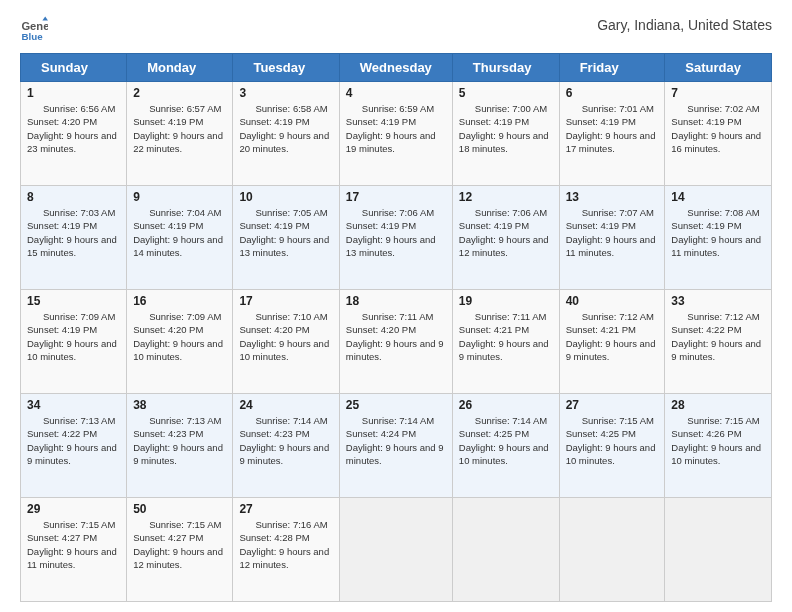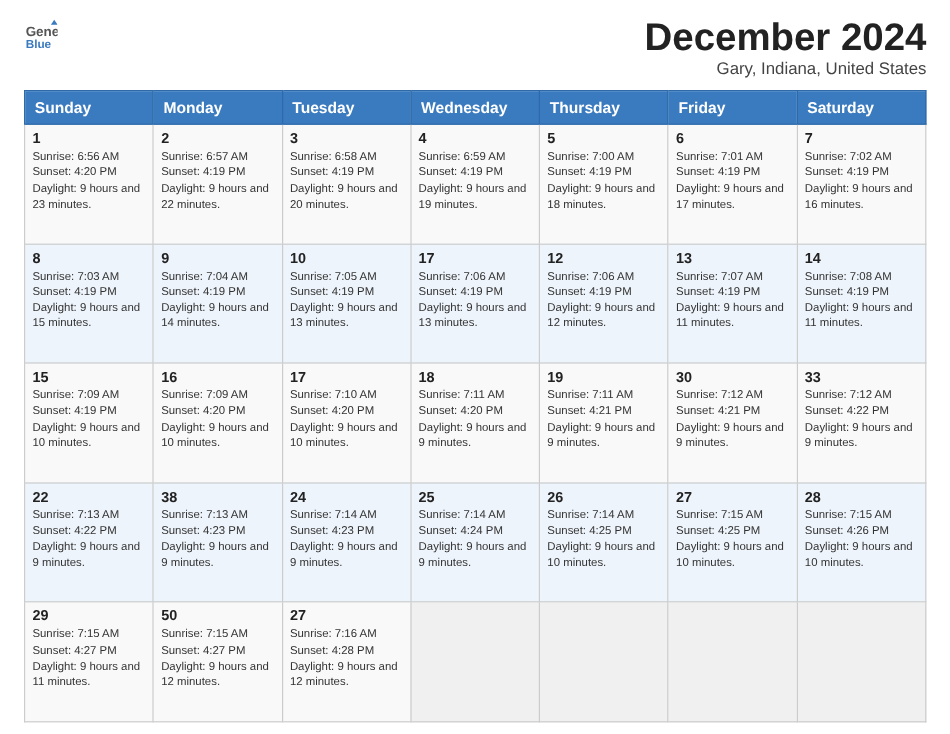--- a/index.html
+++ b/index.html
@@ -48,21 +48,21 @@
     }
     .calendar-table {
       width: 100%;
       border-collapse: collapse;
       flex: 1;
     }
     .calendar-table thead tr th {
       background-color: #3a7abf;
       color: #fff;
       text-align: left;
-      padding: 6px 8px;
+      padding: 6px 20px;
       font-size: 13px;
       font-weight: bold;
       border: 1px solid #2e6aaa;
     }
     .calendar-table tbody tr td {
       border: 1px solid #ccc;
       vertical-align: top;
       padding: 4px 6px;
       font-size: 10px;
       color: #333;
@@ -79,39 +79,39 @@
       font-size: 12px;
       font-weight: bold;
       color: #222;
       display: block;
       margin-bottom: 2px;
     }
     .day-info {
       font-size: 9.5px;
       color: #333;
       line-height: 1.4;
+      margin-left: 16px;
     }
     .empty-cell {
       background: #f0f0f0 !important;
     }
   </style>
 </head>
 <body>
 
 <div class="page">
   <div class="header">
     <div class="logo">
       <svg class="logo-icon" viewBox="0 0 40 40">
         <text x="2" y="22" font-size="16" font-weight="bold" fill="#555">General</text>
         <text x="2" y="36" font-size="14" font-weight="bold" fill="#3a7abf">Blue</text>
         <polygon points="32,8 40,8 36,2" fill="#3a7abf"></polygon>
       </svg>
     </div>
     <div class="title-area">
-      <div class="month-title">December 2024</div>
       <div class="location">Gary, Indiana, United States</div>
     </div>
   </div>
 
   <table class="calendar-table">
     <thead>
       <tr id="weekday-header">
       <th>Sunday</th>
           <th>Monday</th>
           <th>Tuesday</th>
@@ -139,25 +139,25 @@
           <td><span class="day-number">12</span><span class="day-info">Sunrise: 7:06 AM<br>Sunset: 4:19 PM<br>Daylight: 9 hours and 12 minutes.</span></td>
           <td><span class="day-number">13</span><span class="day-info">Sunrise: 7:07 AM<br>Sunset: 4:19 PM<br>Daylight: 9 hours and 11 minutes.</span></td>
           <td><span class="day-number">14</span><span class="day-info">Sunrise: 7:08 AM<br>Sunset: 4:19 PM<br>Daylight: 9 hours and 11 minutes.</span></td>
         </tr>
         <tr>
           <td><span class="day-number">15</span><span class="day-info">Sunrise: 7:09 AM<br>Sunset: 4:19 PM<br>Daylight: 9 hours and 10 minutes.</span></td>
           <td><span class="day-number">16</span><span class="day-info">Sunrise: 7:09 AM<br>Sunset: 4:20 PM<br>Daylight: 9 hours and 10 minutes.</span></td>
           <td><span class="day-number">17</span><span class="day-info">Sunrise: 7:10 AM<br>Sunset: 4:20 PM<br>Daylight: 9 hours and 10 minutes.</span></td>
           <td><span class="day-number">18</span><span class="day-info">Sunrise: 7:11 AM<br>Sunset: 4:20 PM<br>Daylight: 9 hours and 9 minutes.</span></td>
           <td><span class="day-number">19</span><span class="day-info">Sunrise: 7:11 AM<br>Sunset: 4:21 PM<br>Daylight: 9 hours and 9 minutes.</span></td>
-          <td><span class="day-number">30</span><span class="day-info">Sunrise: 7:12 AM<br>Sunset: 4:21 PM<br>Daylight: 9 hours and 9 minutes.</span></td>
+          <td><span class="day-number">40</span><span class="day-info">Sunrise: 7:12 AM<br>Sunset: 4:21 PM<br>Daylight: 9 hours and 9 minutes.</span></td>
           <td><span class="day-number">33</span><span class="day-info">Sunrise: 7:12 AM<br>Sunset: 4:22 PM<br>Daylight: 9 hours and 9 minutes.</span></td>
         </tr>
         <tr>
-          <td><span class="day-number">22</span><span class="day-info">Sunrise: 7:13 AM<br>Sunset: 4:22 PM<br>Daylight: 9 hours and 9 minutes.</span></td>
+          <td><span class="day-number">34</span><span class="day-info">Sunrise: 7:13 AM<br>Sunset: 4:22 PM<br>Daylight: 9 hours and 9 minutes.</span></td>
           <td><span class="day-number">38</span><span class="day-info">Sunrise: 7:13 AM<br>Sunset: 4:23 PM<br>Daylight: 9 hours and 9 minutes.</span></td>
           <td><span class="day-number">24</span><span class="day-info">Sunrise: 7:14 AM<br>Sunset: 4:23 PM<br>Daylight: 9 hours and 9 minutes.</span></td>
           <td><span class="day-number">25</span><span class="day-info">Sunrise: 7:14 AM<br>Sunset: 4:24 PM<br>Daylight: 9 hours and 9 minutes.</span></td>
           <td><span class="day-number">26</span><span class="day-info">Sunrise: 7:14 AM<br>Sunset: 4:25 PM<br>Daylight: 9 hours and 10 minutes.</span></td>
           <td><span class="day-number">27</span><span class="day-info">Sunrise: 7:15 AM<br>Sunset: 4:25 PM<br>Daylight: 9 hours and 10 minutes.</span></td>
           <td><span class="day-number">28</span><span class="day-info">Sunrise: 7:15 AM<br>Sunset: 4:26 PM<br>Daylight: 9 hours and 10 minutes.</span></td>
         </tr>
         <tr>
           <td><span class="day-number">29</span><span class="day-info">Sunrise: 7:15 AM<br>Sunset: 4:27 PM<br>Daylight: 9 hours and 11 minutes.</span></td>
           <td><span class="day-number">50</span><span class="day-info">Sunrise: 7:15 AM<br>Sunset: 4:27 PM<br>Daylight: 9 hours and 12 minutes.</span></td>

